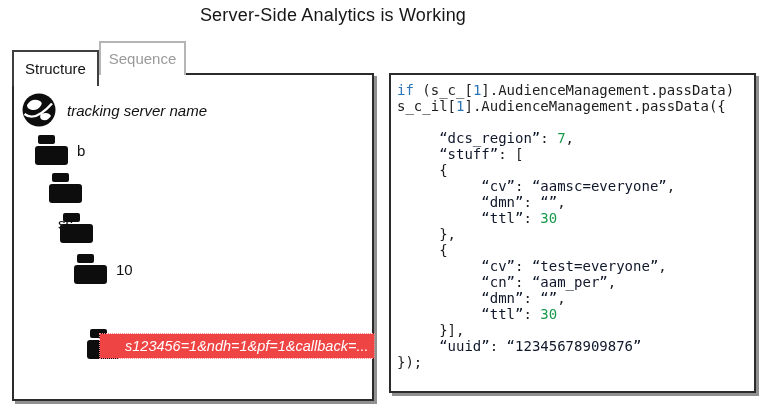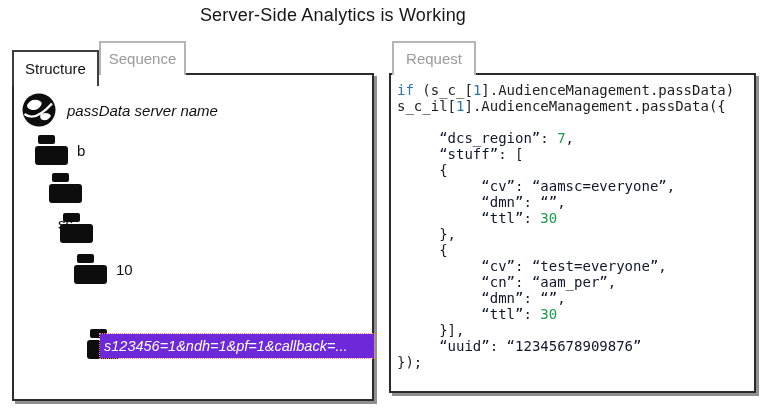--- a/index.html
+++ b/index.html
@@ -43,23 +43,23 @@
   
   .folder{position:relative;width:33px;height:30px;flex:0 0 33px;}
   .folder:before{content:"";position:absolute;left:3px;top:0;width:17px;height:9px;
     background:#0d0d0d;border-radius:2px;}
   .folder:after{content:"";position:absolute;left:0;top:11px;width:33px;height:19px;
     background:#0d0d0d;border-radius:3px;}
   .globe-wrap{width:38px;height:38px;flex:0 0 38px;}
   
   #request-bar{
     position:absolute;left:86px;top:259px;width:274px;height:24px;
-    background:#6d28d9;outline:1px dotted #ff8a8a;outline-offset:0;
+    background:#ef4444;outline:1px dotted #ff8a8a;outline-offset:0;
     color:#ffffff;font-style:italic;font-size:14.5px;line-height:24px;
-    padding-left:4px;box-sizing:border-box;white-space:nowrap;overflow:hidden;
+    padding-left:25px;box-sizing:border-box;white-space:nowrap;overflow:hidden;
   }
   
   #code{
     position:absolute;left:6px;top:7px;right:2px;bottom:2px;overflow:hidden;
     font-family:"DejaVu Sans Mono","Liberation Mono",monospace;
     font-size:14px;line-height:16px;color:#1d1d1d;
   }
   .code-line{white-space:pre;min-height:16px;}
   .tok-kw{color:#2b74b8;}
   .tok-numb{color:#2b74b8;}
@@ -70,34 +70,33 @@
 </head>
 <body>
 
 <div id="stage">
 
   <div id="title">Server-Side Analytics is Working</div>
 
   <div id="tab-structure" class="tab active">Structure</div>
   <div id="tab-sequence" class="tab inactive">Sequence</div>
 
-  <div id="tab-request" class="tab inactive">Request</div>
 
   <div id="left-panel" class="panel">
 
     <div class="tree-row r1">
       <span class="globe-wrap">
         <svg viewBox="0 0 38 38" width="38" height="38" aria-hidden="true">
           <circle cx="19" cy="19" r="16.5" fill="#0d0d0d"></circle>
           <path d="M7 14 Q11 7.5 17.5 9 Q23.5 10.5 21 14.5 Q17 20.5 10.5 18.5 Q7 17.5 7 14 Z" fill="#ffffff"></path>
           <path d="M21 23 Q28.5 20.5 31 25 Q27 31 21.5 28.5 Q19 26 21 23 Z" fill="#ffffff"></path>
           <path d="M4.5 23 Q15 31.5 32 12.5" stroke="#ffffff" stroke-width="2.4" fill="none"></path>
         </svg>
       </span>
-      <span class="lbl italic">passData server name</span>
+      <span class="lbl italic">tracking server name</span>
     </div>
 
     <div class="tree-row r2">
       <span class="folder"></span>
       <span class="lbl">b</span>
     </div>
 
     <div class="tree-row r3">
       <span class="folder"></span>
       <span class="lbl">ss</span>

